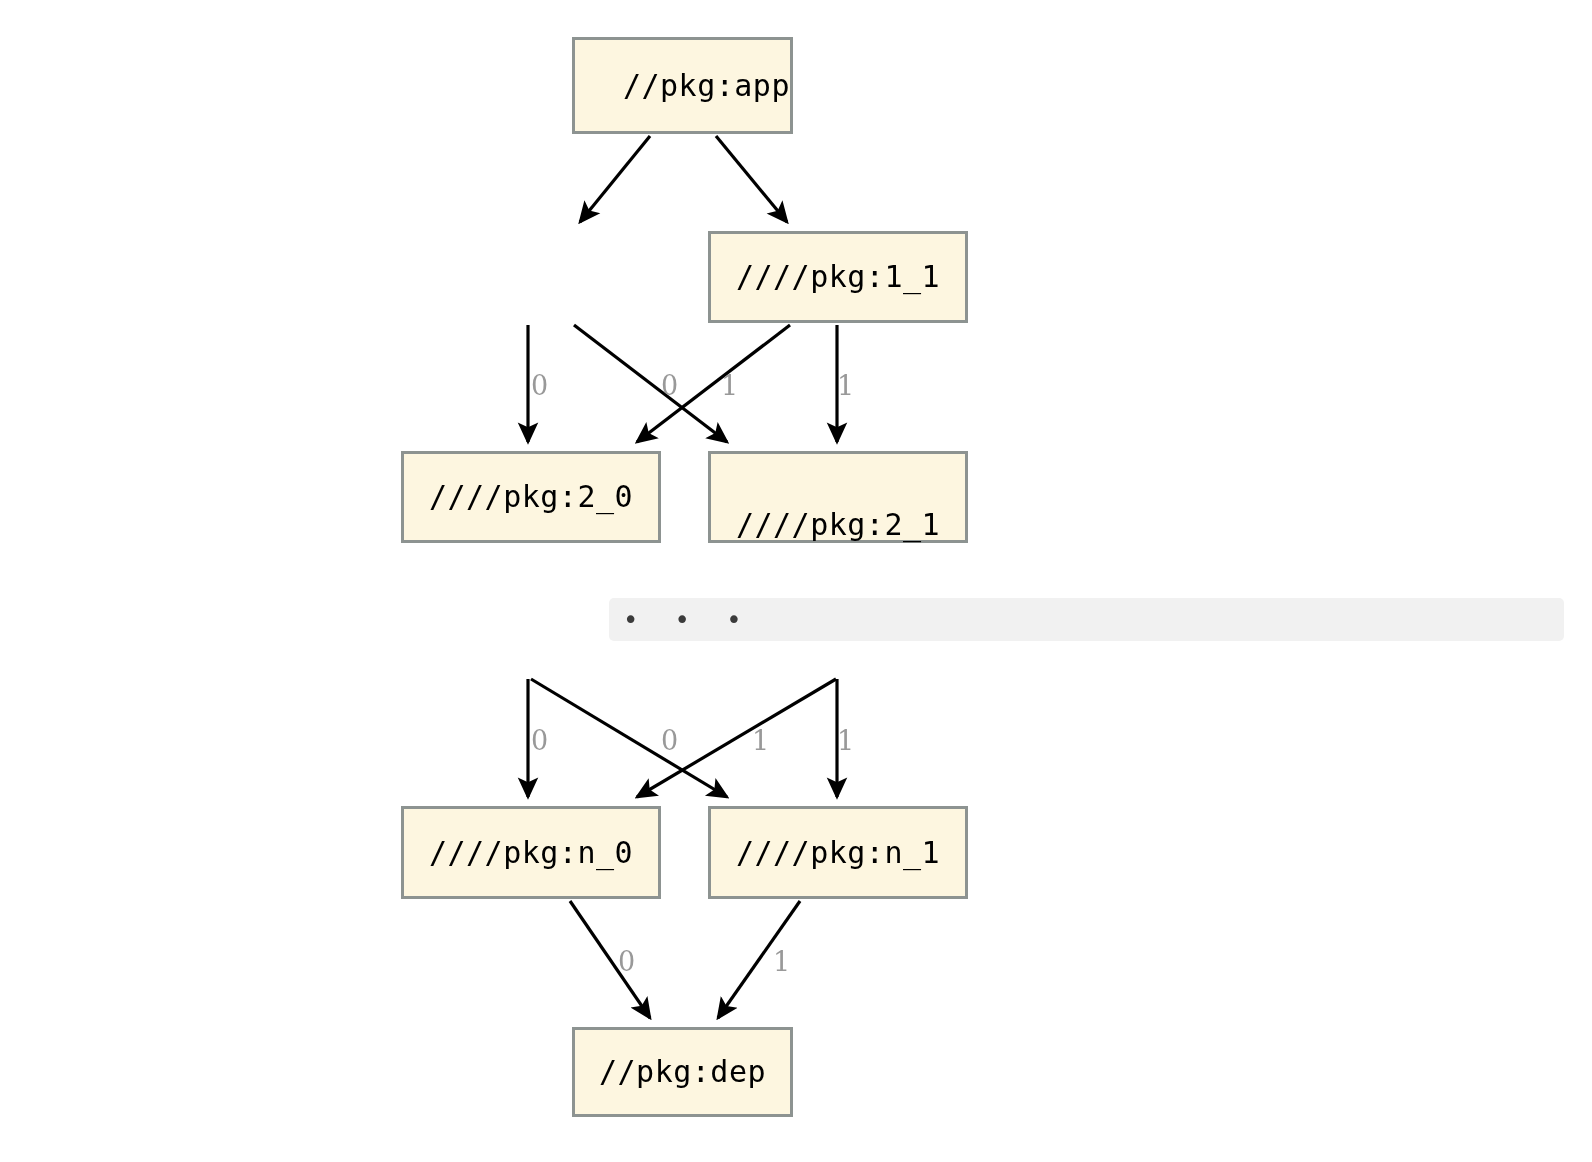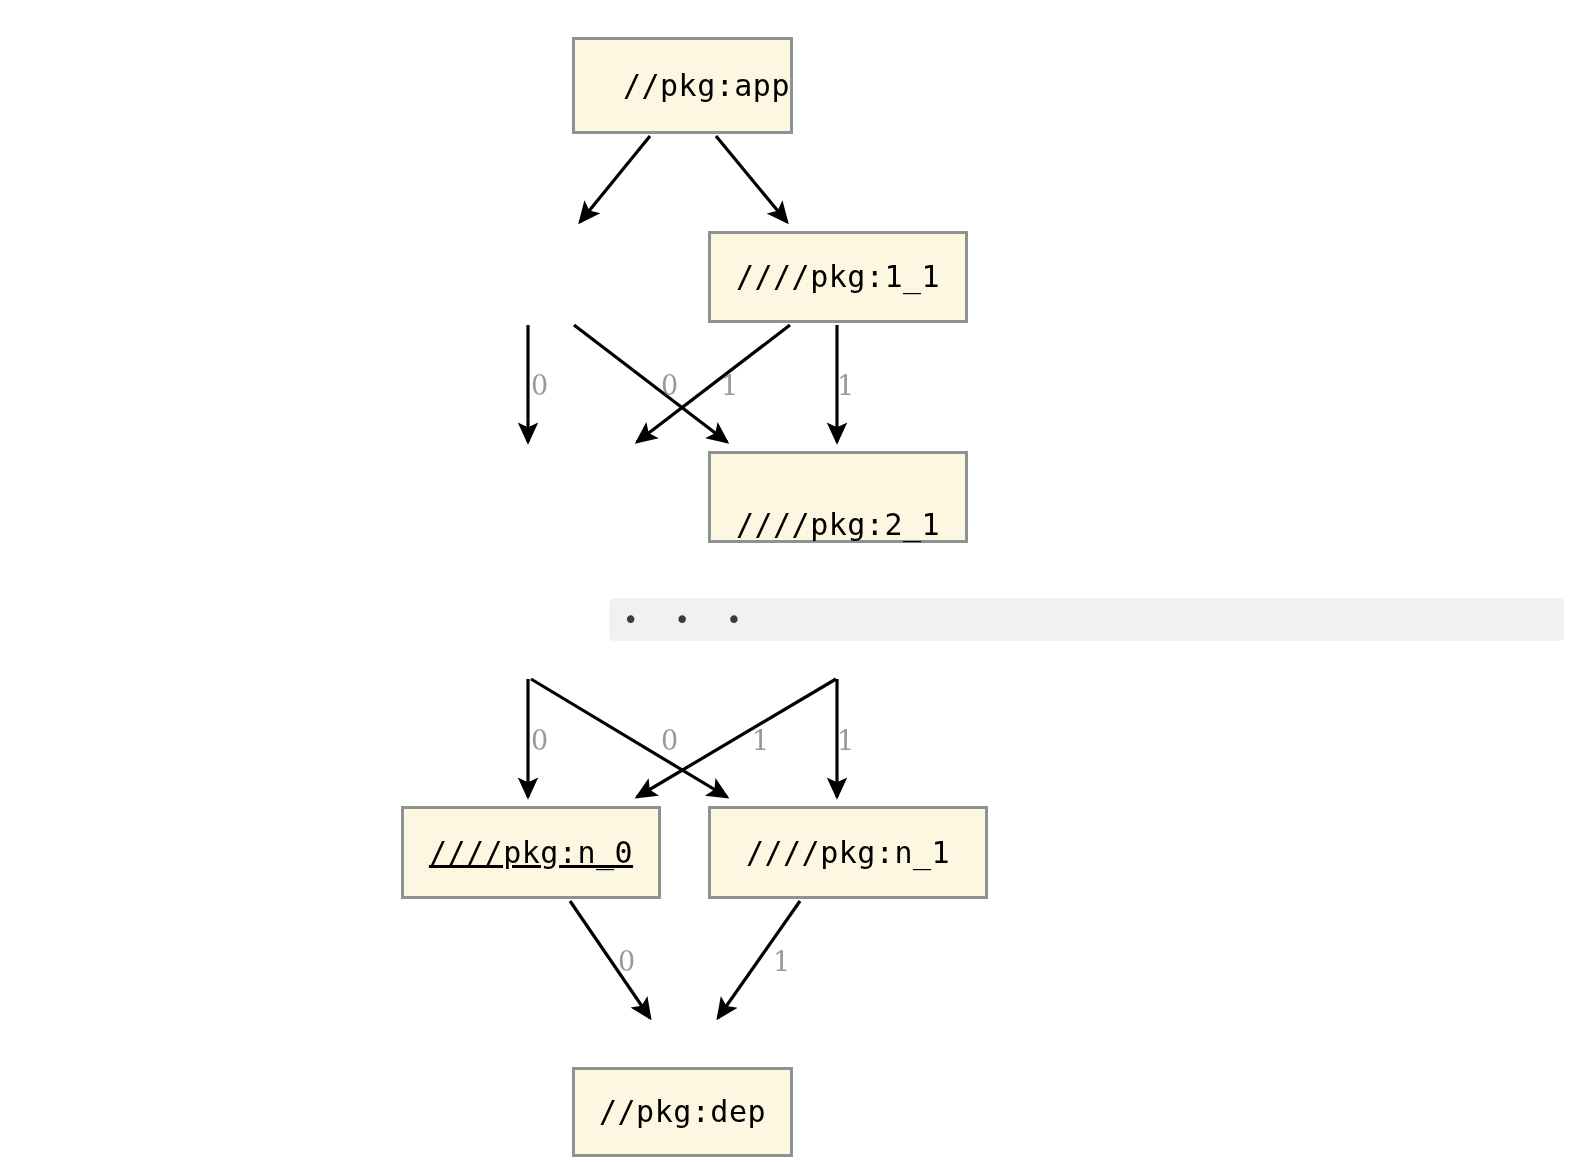--- a/index.html
+++ b/index.html
@@ -116,34 +116,37 @@
 
   <div class="node" style="left:572px; top:37px; width:221px; height:97px;justify-content:flex-end;">
     <span class="node-label">//pkg:app</span>
   </div>
 
 
   <div class="node" style="left:708px; top:231px; width:260px; height:92px;text-align:center;">
     <span class="node-label">////pkg:1_1</span>
   </div>
 
+  <div class="node" style="left:401px; top:451px; width:260px; height:92px;">
+    <span class="node-label">////pkg:2_0</span>
+  </div>
 
   <div class="node" style="left:708px; top:451px; width:260px; height:92px;align-items:flex-end;">
     <span class="node-label">////pkg:2_1</span>
   </div>
 
-  <div class="node" style="left:401px; top:806px; width:260px; height:93px;text-decoration:underline;">
+  <div class="node" style="left:401px; top:806px; width:260px; height:93px;">
     <span class="node-label">////pkg:n_0</span>
   </div>
 
-  <div class="node" style="left:708px; top:806px; width:280px; height:93px;">
+  <div class="node" style="left:708px; top:806px; width:260px; height:93px;">
     <span class="node-label">////pkg:n_1</span>
   </div>
 
-  <div class="node" style="left:572px; top:1027px; width:221px; height:90px;margin-top:40px;">
+  <div class="node" style="left:572px; top:1027px; width:221px; height:90px;">
     <span class="node-label">//pkg:dep</span>
   </div>
 
   <div class="ellipsis-band" style="left:609px; top:598px; width:955px; height:43px;">
     <span class="ellipsis-dots">•   •   •</span>
   </div>
 
   <span class="edge-label" style="left:531px; top:372px;">0</span>
   <span class="edge-label" style="left:661px; top:372px;">0</span>
   <span class="edge-label" style="left:721px; top:372px;">1</span>

